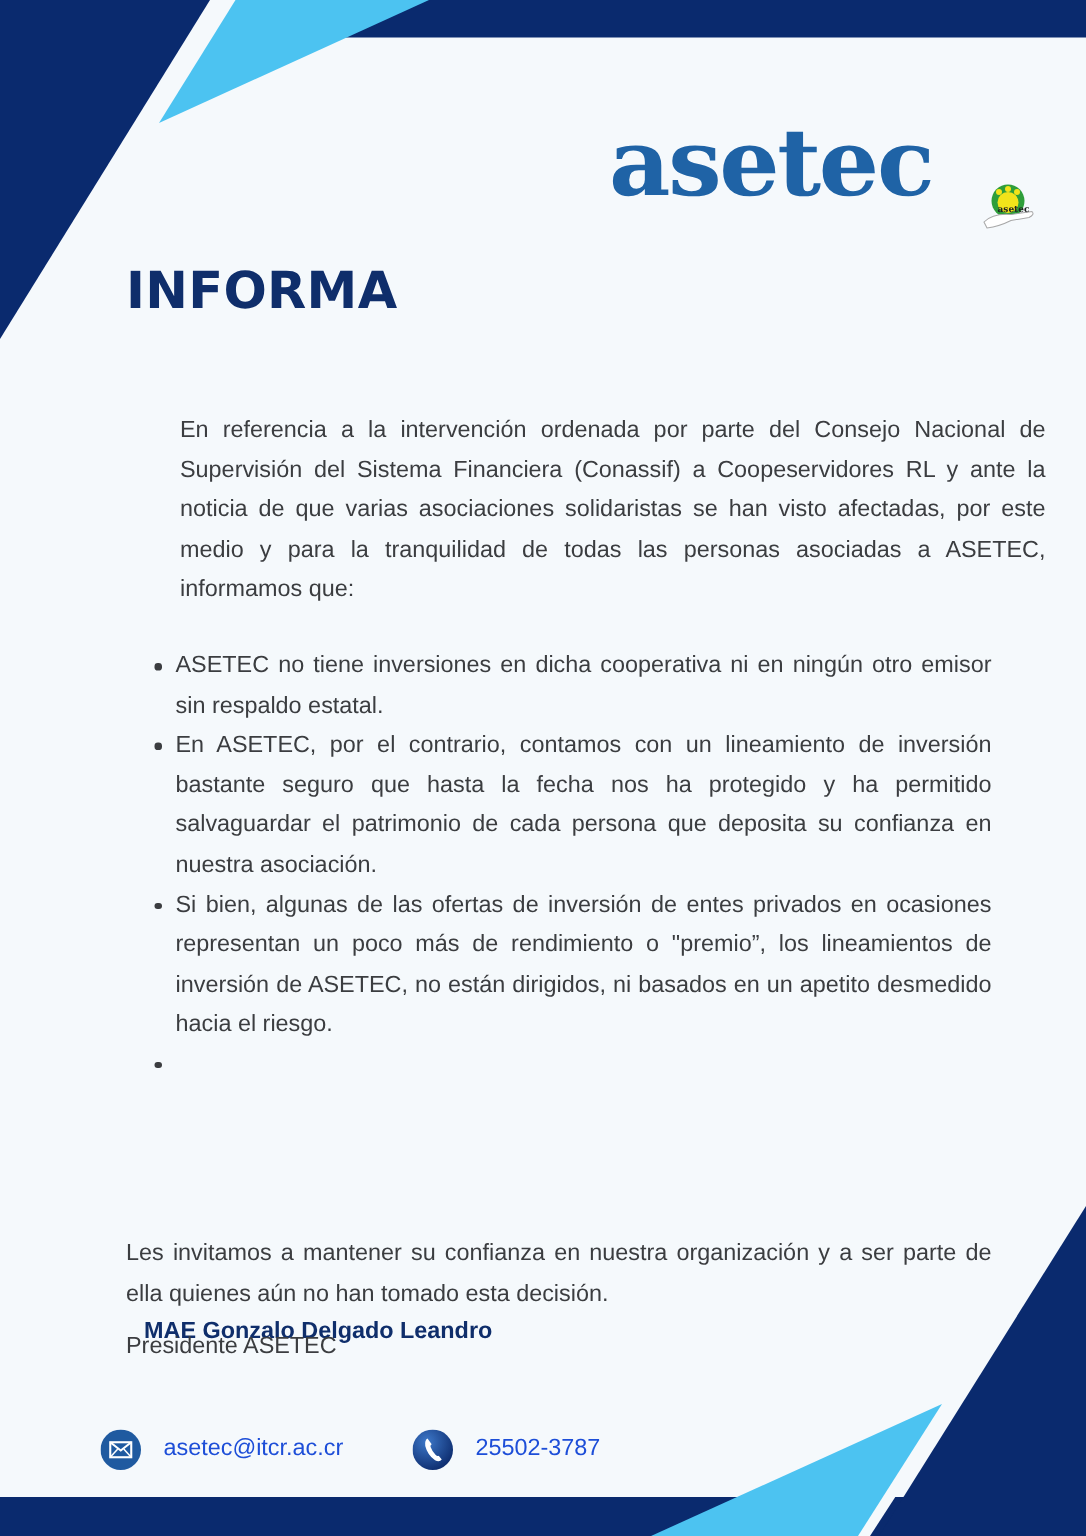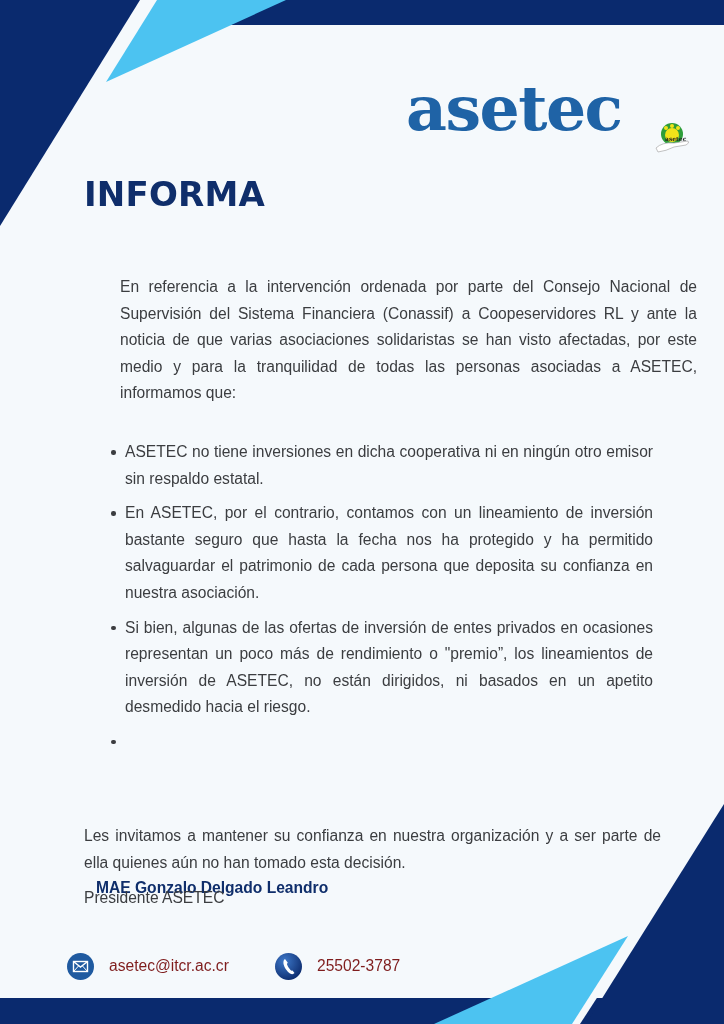--- a/index.html
+++ b/index.html
@@ -30,39 +30,39 @@
     position: absolute; left: 84px; width: 577px;
     font-size: 15.6px; line-height: 26.6px; color: #3b3d40;
     text-align: justify; margin: 0;
   }
   .intro { top: 274px; margin-left: 36px; }
   .bullets {
     position: absolute; left: 117px; top: 431px; width: 544px;
     margin: 0; padding: 0; list-style: none;
     font-size: 15.6px; line-height: 26.6px; color: #3b3d40;
   }
-  .bullets li { position: relative; text-align: justify; margin: 8px; padding: 0; }
+  .bullets li { position: relative; text-align: justify; margin: 0; padding: 0; }
   .bullets li .bullet-dot {
     position: absolute; left: -14px; top: 11px; width: 4.5px; height: 4.5px;
     border-radius: 50%; background: #3b3d40;
   }
   .closing { top: 776px; margin-top: 47px; }
   .sig-name {
     position: absolute; left: 84px; top: 865px;
     font-size: 15.6px; font-weight: bold; color: #0f2e6b; margin: 12px; line-height: 22px;
   }
   .sig-role {
     position: absolute; left: 84px; top: 887px;
     font-size: 15.6px; color: #3b3d40; margin: 0; line-height: 22px;
   }
   .contact { position: absolute; top: 952px; height: 28px; display: flex; align-items: center; }
   .contact-email { left: 67px; }
   .contact-phone { left: 275px; }
   .contact-icon { width: 27px; height: 27px; display: inline-block; }
-  .contact-text { margin-left: 15px; font-size: 15.6px; color: #7f1d1d; }
+  .contact-text { margin-left: 15px; font-size: 15.6px; color: #1d4ed8; }
   a.contact-text { text-decoration: none; }
 </style>
 </head>
 <body>
 
 <svg class="deco" viewBox="0 0 724 1024" xmlns="http://www.w3.org/2000/svg">
 
   <polygon points="0,0 140,0 0,226" fill="#0a2a6e"></polygon>
 
   <polygon points="228,0 724,0 724,25 228,25" fill="#0a2a6e"></polygon>

